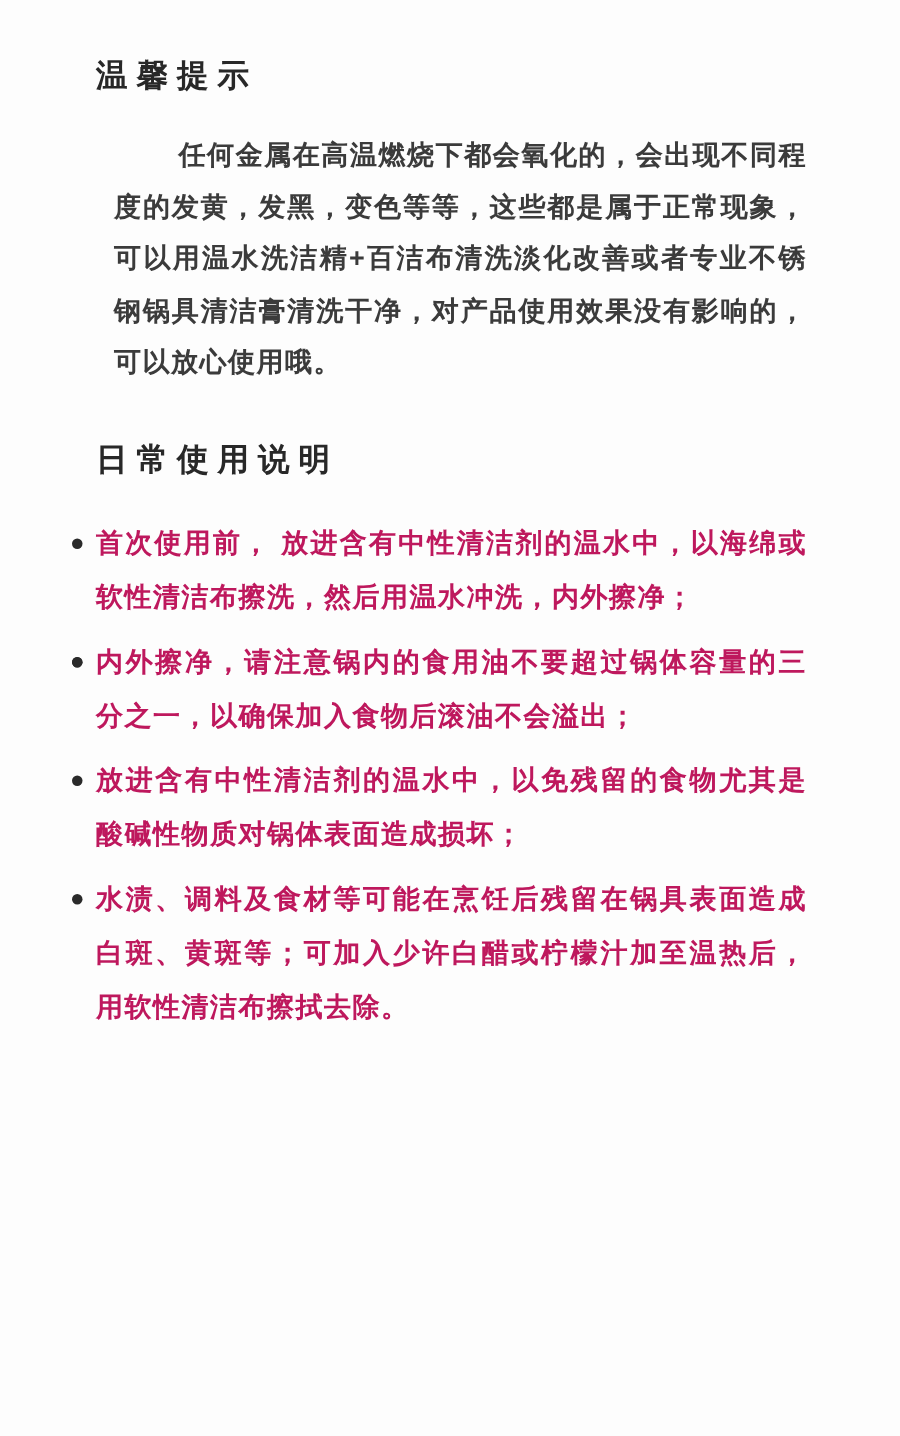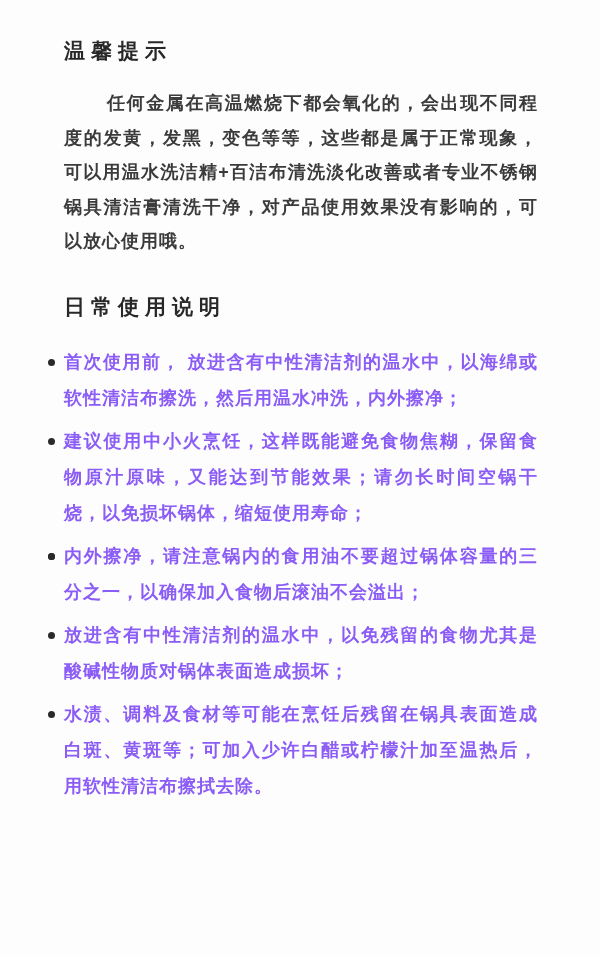--- a/index.html
+++ b/index.html
@@ -21,21 +21,21 @@
   }
   .section-title {
     margin: 0;
     font-size: 21px;
     line-height: 26px;
     font-weight: 700;
     letter-spacing: 6px;
     color: #282828;
   }
   .intro {
-    margin: 22px 0 0 0;
+    margin: 22px 0 0 12px;
     font-size: 18px;
     line-height: 34.5px;
     letter-spacing: 1px;
     color: #3b3b3b;
     text-indent: 43px;
     text-align: justify;
     font-weight: 600;
   }
   .usage-title {
     margin-top: 35px;
@@ -44,21 +44,21 @@
     margin: 24px 0 0 0;
     padding: 0;
     list-style: none;
   }
   .usage-list li {
     position: relative;
     margin: 0 0 7px 0;
     font-size: 18px;
     line-height: 36px;
     letter-spacing: 1px;
-    color: #8b5cf6;
+    color: #be185d;
     text-align: justify;
     font-weight: 600;
   }
   .usage-list li .bullet-dot {
     position: absolute;
     left: -16px;
     top: 15px;
     width: 7px;
     height: 7px;
     border-radius: 50%;
@@ -76,24 +76,20 @@
 
   <h2 class="section-title usage-title">日常使用说明</h2>
 
   <ul class="usage-list">
     <li>
       <span class="bullet-dot"></span>
       <span>首次使用前， 放进含有中性清洁剂的温水中，以海绵或软性清洁布擦洗，然后用温水冲洗，内外擦净；</span>
     </li>
     <li>
       <span class="bullet-dot"></span>
-      <span>建议使用中小火烹饪，这样既能避免食物焦糊，保留食物原汁原味，又能达到节能效果；请勿长时间空锅干烧，以免损坏锅体，缩短使用寿命；</span>
-    </li>
-    <li>
-      <span class="bullet-dot"></span>
     </li>
     <li>
       <span class="bullet-dot"></span>
       <span>内外擦净，请注意锅内的食用油不要超过锅体容量的三分之一，以确保加入食物后滚油不会溢出；</span>
     </li>
     <li>
       <span class="bullet-dot"></span>
       <span>放进含有中性清洁剂的温水中，以免残留的食物尤其是酸碱性物质对锅体表面造成损坏；</span>
     </li>
     <li>

